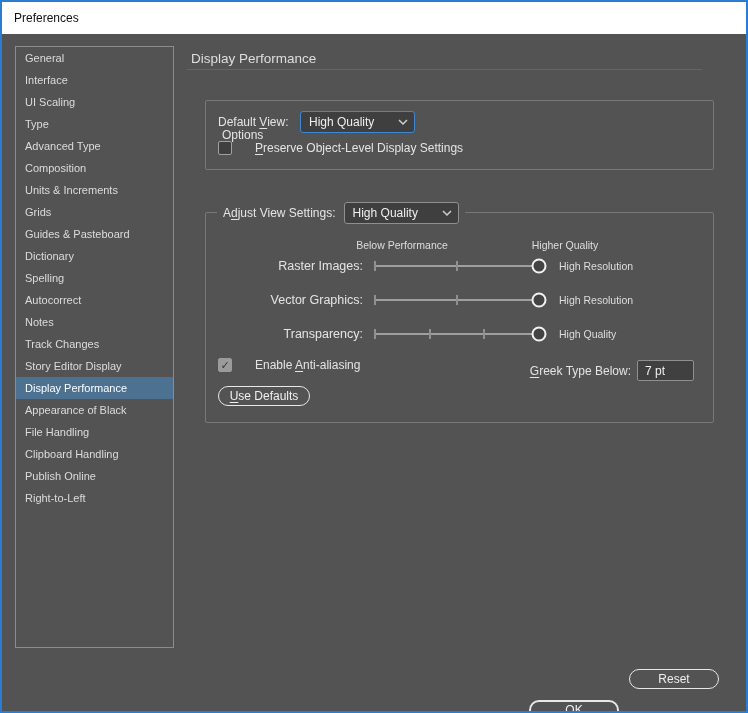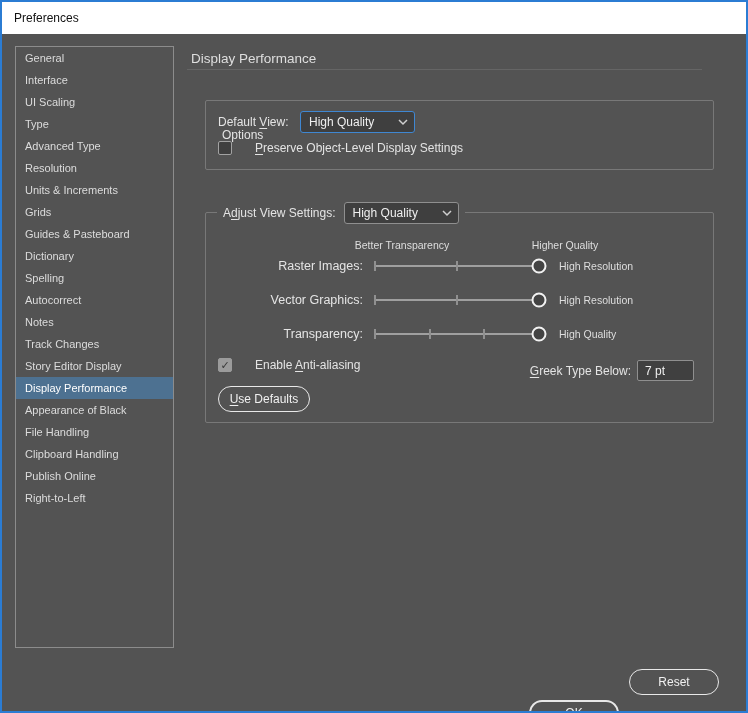--- a/index.html
+++ b/index.html
@@ -130,21 +130,21 @@
   .text-input {
     position: absolute;
     width: 57px; height: 21px;
     background: #404040; border: 1px solid #8f8f8f; border-radius: 2px;
     font-size: 12px; color: #efefef;
     display: flex; align-items: center; padding-left: 7px;
   }
   .field-label { position: absolute; font-size: 12px; color: #e4e4e4; white-space: nowrap; }
 
   .pill-btn {
-    position: absolute; height: 26px;
+    position: absolute; height: 20px;
     border: 1px solid #e8e8e8; border-radius: 13px;
     background: transparent; color: #f0f0f0;
     font-size: 12px; font-family: inherit;
     display: flex; align-items: center; justify-content: center;
     cursor: default;
   }
   .pill-btn.default { border-width: 2px; }
 </style>
 </head>
 <body>
@@ -154,21 +154,21 @@
   <div class="titlebar">
     <span class="titlebar-text">Preferences</span>
   </div>
 
   <div class="sidebar" id="sidebar-list">
       <div class="sidebar-item">General</div>
       <div class="sidebar-item">Interface</div>
       <div class="sidebar-item">UI Scaling</div>
       <div class="sidebar-item">Type</div>
       <div class="sidebar-item">Advanced Type</div>
-      <div class="sidebar-item">Resolution</div>
+      <div class="sidebar-item">Composition</div>
       <div class="sidebar-item">Units &amp; Increments</div>
       <div class="sidebar-item">Grids</div>
       <div class="sidebar-item">Guides &amp; Pasteboard</div>
       <div class="sidebar-item">Dictionary</div>
       <div class="sidebar-item">Spelling</div>
       <div class="sidebar-item">Autocorrect</div>
       <div class="sidebar-item">Notes</div>
       <div class="sidebar-item">Track Changes</div>
       <div class="sidebar-item">Story Editor Display</div>
       <div class="sidebar-item selected">Display Performance</div>
@@ -213,21 +213,21 @@
           <span>A</span><span class="mn">d</span><span>just View Settings:</span>
         </label>
         <div class="dropdown">
           <span>High Quality</span>
           <svg class="chev" viewBox="0 0 10 7">
             <polyline points="1,1.5 5,5.5 9,1.5" fill="none" stroke="#cfcfcf" stroke-width="1.5"></polyline>
           </svg>
         </div>
       </div>
 
-      <span class="col-head" style="left:196px; top:26px;">Better Transparency</span>
+      <span class="col-head" style="left:196px; top:26px;">Below Performance</span>
       <span class="col-head" style="left:359px; top:26px;">Higher Quality</span>
 
       <div class="slider-row" style="top:42px;">
         <span class="slider-label">Raster Images:</span>
         <div class="slider-track">
             <div class="rail"></div>
             <div class="tick" style="left: 0%;"></div>
             <div class="tick" style="left: 50%;"></div>
             <div class="tick" style="left: 100%;"></div>
             <div class="knob" style="left: 100%;"></div>

